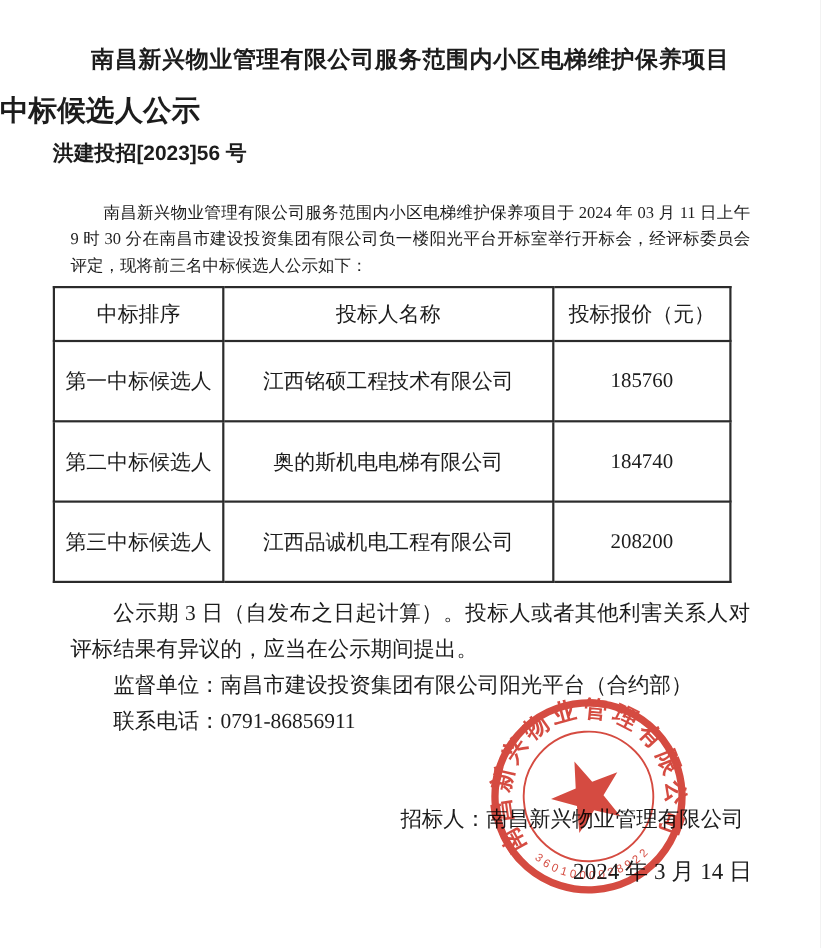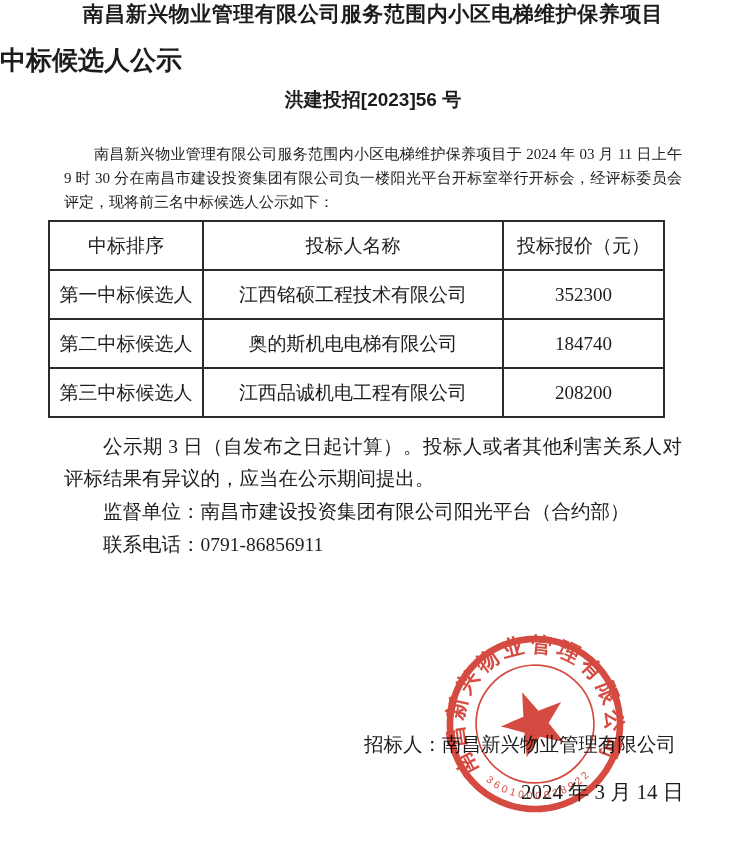--- a/index.html
+++ b/index.html
@@ -6,38 +6,39 @@
   .page {
     position:relative;
     width:746px; height:862px;
     margin:0 auto;
     background:#ffffff;
     font-family:"Liberation Serif","DejaVu Serif",serif;
     color:#1c1c1c;
     overflow:hidden;
   }
   .title {
-    margin:0; 
+    margin:0; padding-top:40px;
     text-align:center;
     font-size:21px; font-weight:bold;
     letter-spacing:0.5px;
     line-height:28px;
   }
   .subtitle {
     margin:16px 0 0 0;
     text-align:left;
     font-size:26px; font-weight:bold;
     line-height:34px;
   }
   .docno {
     margin-top:9px;
-    text-align:center;
+    text-align:left;
     font-size:19px; font-weight:bold;
     font-family:"Liberation Sans","DejaVu Sans",sans-serif;
     line-height:25px;
+    padding-left:48px;
   }
   .body-par {
     margin:30px 64px 0 64px;
     font-size:15px;
     line-height:24px;
     text-align:justify;
     text-indent:2em;
   }
   table.bids {
     margin:6px 0 0 48px;
@@ -47,21 +48,21 @@
     font-size:19px;
   }
   table.bids th, table.bids td {
     border:2px solid #2b2b2b;
     text-align:center;
     vertical-align:middle;
     font-weight:normal;
     padding:0;
   }
   table.bids thead tr { height:49px; }
-  table.bids tbody tr { height:49px; }
+  table.bids tbody tr { height:73px; }
   .notice-par {
     margin:13px 64px 0 64px;
     font-size:19.5px;
     line-height:32px;
     text-align:justify;
     text-indent:2em;
   }
   .info-line {
     margin:1px 64px 0 64px;
     font-size:19.5px;
@@ -111,21 +112,21 @@
       <tr>
         <th>中标排序</th>
         <th>投标人名称</th>
         <th>投标报价（元）</th>
       </tr>
     </thead>
     <tbody>
       <tr>
         <td>第一中标候选人</td>
         <td>江西铭硕工程技术有限公司</td>
-        <td>352300</td>
+        <td>185760</td>
       </tr>
       <tr>
         <td>第二中标候选人</td>
         <td>奥的斯机电电梯有限公司</td>
         <td>184740</td>
       </tr>
       <tr>
         <td>第三中标候选人</td>
         <td>江西品诚机电工程有限公司</td>
         <td>208200</td>

